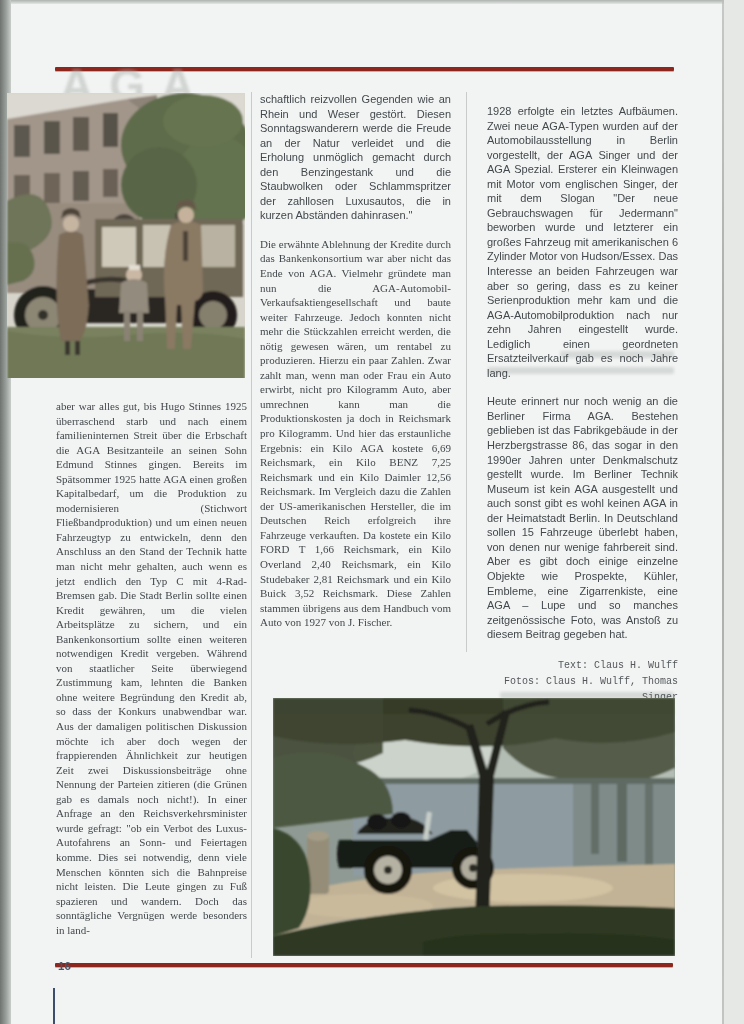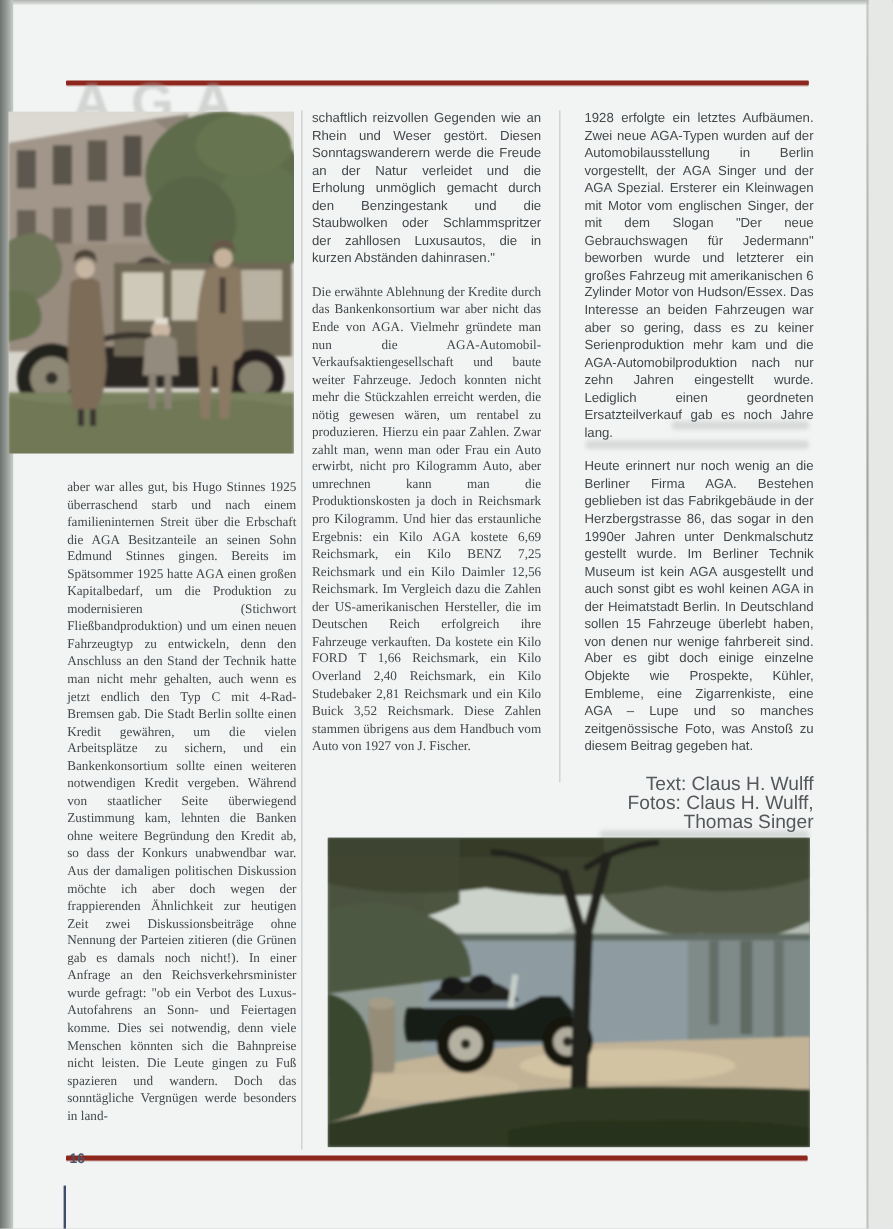--- a/index.html
+++ b/index.html
@@ -33,23 +33,23 @@
   .photo{position:absolute;z-index:2;line-height:0;}
   .photo-top{left:7px;top:93px;}
   .photo-bottom{left:273px;top:698px;}
   
   .col{position:absolute;width:191px;color:#43484c;font-size:11px;
     line-height:14.55px;text-align:justify;z-index:2;}
   .col p{margin:0 0 14px 0;}
   .col p:last-child{margin-bottom:0;font-family:Liberation Serif, serif;}
   .col-left{left:56px;top:399px;}
   .col-mid{left:260px;top:92px;}
-  .col-right{left:487px;top:92px;}
-  .credits{margin-top:16px;text-align:right;font-size:16px;line-height:16px;
-    color:#54585c;}
+  .col-right{left:487px;top:104px;}
+  .credits{margin-top:16px;text-align:right;font-size:10px;line-height:16px;
+    color:#54585c;font-family:Liberation Mono, monospace;}
   .credits div{margin:0;}
   
   .sep{position:absolute;width:1px;background:#c7cbc9;z-index:1;}
   .sep1{left:251px;top:92px;height:866px;}
   .sep2{left:466px;top:92px;height:560px;}
   
   .pagenum{position:absolute;left:58px;top:960px;font-size:11.5px;
     color:#4a5468;z-index:3;font-weight:bold;}
   .pagenum-line{position:absolute;left:53px;top:988px;width:2px;height:36px;
     background:#3d4d6b;z-index:3;}

